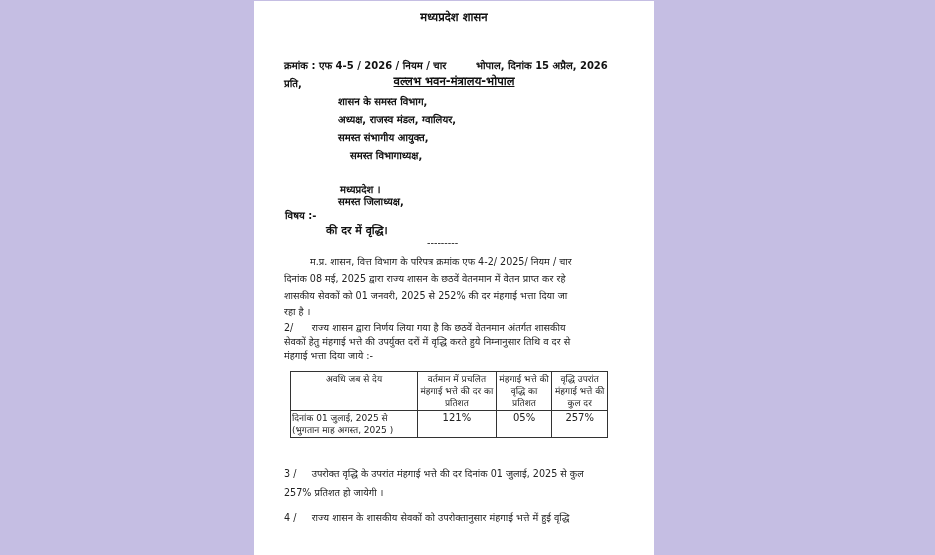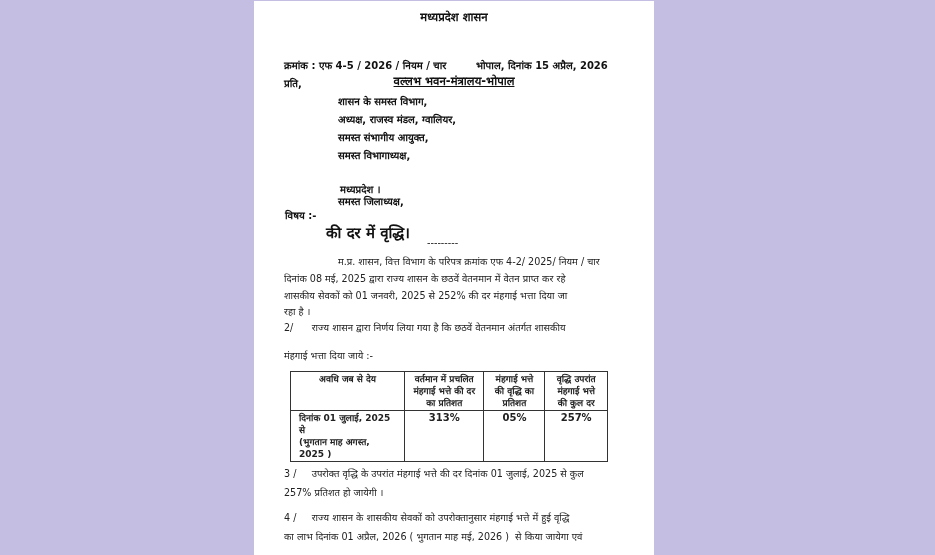--- a/index.html
+++ b/index.html
@@ -33,23 +33,23 @@
     position: absolute;
     left: 36px;
     top: 370px;
     width: 318px;
     border-collapse: collapse;
     font-size: 9px;
     color: #222;
   }
   table.rates td, table.rates th {
     border: 1px solid #333;
-    padding: 1px 8px;
+    padding: 1px 1px;
     vertical-align: top;
-    font-weight: bold;
+    font-weight: normal;
     line-height: 12px;
     margin-top: 17px;
   }
   table.rates th { text-align: center; }
   table.rates td.c { text-align: center; font-size: 10px; }
 </style>
 </head>
 <body>
 
 <div class="page">
@@ -58,58 +58,58 @@
   <div class="abs hdr u" style="top:44px;margin-top:28px;">वल्लभ भवन-मंत्रालय-भोपाल</div>
 
   <div class="abs bold sm" style="left:30px; top:57px;">क्रमांक : एफ 4-5 / 2026 / नियम / चार</div>
   <div class="abs bold sm" style="left:222px; top:57px;">भोपाल, दिनांक 15 अप्रैल, 2026</div>
 
   <div class="abs bold sm" style="left:30px; top:75px;">प्रति,</div>
 
   <div class="abs bold sm" style="left:84px; top:93px;">शासन के समस्त विभाग,</div>
   <div class="abs bold sm" style="left:84px; top:111px;">अध्यक्ष, राजस्व मंडल, ग्वालियर,</div>
   <div class="abs bold sm" style="left:84px; top:129px;">समस्त संभागीय आयुक्त,</div>
-  <div class="abs bold sm" style="left:84px; top:147px;">समस्त विभागाध्यक्ष,</div>
+  <div class="abs bold sm" style="left:96px; top:147px;">समस्त विभागाध्यक्ष,</div>
   <div class="abs bold sm" style="left:84px; top:165px;margin-top:28px;">समस्त जिलाध्यक्ष,</div>
   <div class="abs bold sm" style="left:86px; top:181px;">मध्यप्रदेश ।</div>
 
   <div class="abs bold sm" style="left:31px; top:207px;">विषय :-</div>
-  <div class="abs bold" style="left:72px; top:221px; font-size:15px;">की दर में वृद्धि।</div>
+  <div class="abs bold" style="left:72px; top:221px; font-size:11px;">की दर में वृद्धि।</div>
 
   <div class="abs body-txt" style="left:173px; top:236px;">---------</div>
 
-  <div class="abs body-txt" style="left:84px; top:254px;">म.प्र. शासन, वित्त विभाग के परिपत्र क्रमांक एफ 4-2/ 2025/ नियम / चार</div>
+  <div class="abs body-txt" style="left:56px; top:254px;">म.प्र. शासन, वित्त विभाग के परिपत्र क्रमांक एफ 4-2/ 2025/ नियम / चार</div>
   <div class="abs body-txt" style="left:30px; top:271px;">दिनांक 08 मई, 2025 द्वारा राज्य शासन के  छठवें वेतनमान में वेतन प्राप्त कर रहे</div>
   <div class="abs body-txt" style="left:30px; top:288px;">शासकीय सेवकों को 01 जनवरी, 2025 से  252% की दर  मंहगाई भत्ता दिया जा</div>
   <div class="abs body-txt" style="left:30px; top:304px;">रहा है ।</div>
 
   <div class="abs body-txt" style="left:30px; top:320px; white-space:pre;">2/      राज्य शासन द्वारा निर्णय लिया गया है कि छठवें वेतनमान अंतर्गत शासकीय</div>
+  <div class="abs body-txt" style="left:30px; top:334px;">सेवकों हेतु मंहगाई भत्ते की उपर्युक्त दरों में वृद्धि करते हुये निम्नानुसार तिथि व दर से</div>
   <div class="abs body-txt" style="left:30px; top:348px;">मंहगाई भत्ता दिया जाये :-</div>
 
   <table class="rates">
     <thead>
       <tr>
         <th style="width:118px;">अवधि जब से देय</th>
         <th style="width:72px;">वर्तमान में प्रचलित मंहगाई भत्ते की दर का प्रतिशत</th>
         <th style="width:50px;">मंहगाई भत्ते की वृद्धि का प्रतिशत</th>
         <th style="width:50px;">वृद्धि उपरांत मंहगाई भत्ते की कुल दर</th>
       </tr>
     </thead>
     <tbody>
       <tr>
         <td>
           <div>दिनांक 01 जुलाई, 2025 से</div>
           <div>(भुगतान माह अगस्त, 2025 )</div>
         </td>
-        <td class="c">313%</td>
+        <td class="c">121%</td>
         <td class="c">05%</td>
         <td class="c">257%</td>
       </tr>
     </tbody>
   </table>
 
   <div class="abs body-txt" style="left:30px; top:466px; white-space:pre;text-align:center;">3 /     उपरोक्त वृद्धि के उपरांत मंहगाई भत्ते की दर दिनांक 01 जुलाई, 2025 से कुल</div>
   <div class="abs body-txt" style="left:30px; top:485px;">257% प्रतिशत हो जायेगी ।</div>
 
   <div class="abs body-txt" style="left:30px; top:510px; white-space:pre;">4 /     राज्य शासन के शासकीय सेवकों को उपरोक्तानुसार मंहगाई भत्ते में हुई वृद्धि</div>
-  <div class="abs body-txt" style="left:30px; top:529px; white-space:pre;">का लाभ दिनांक 01 अप्रैल, 2026 ( भुगतान माह मई, 2026 )  से किया जायेगा एवं</div>
 
 </div>
 
 </body></html>

